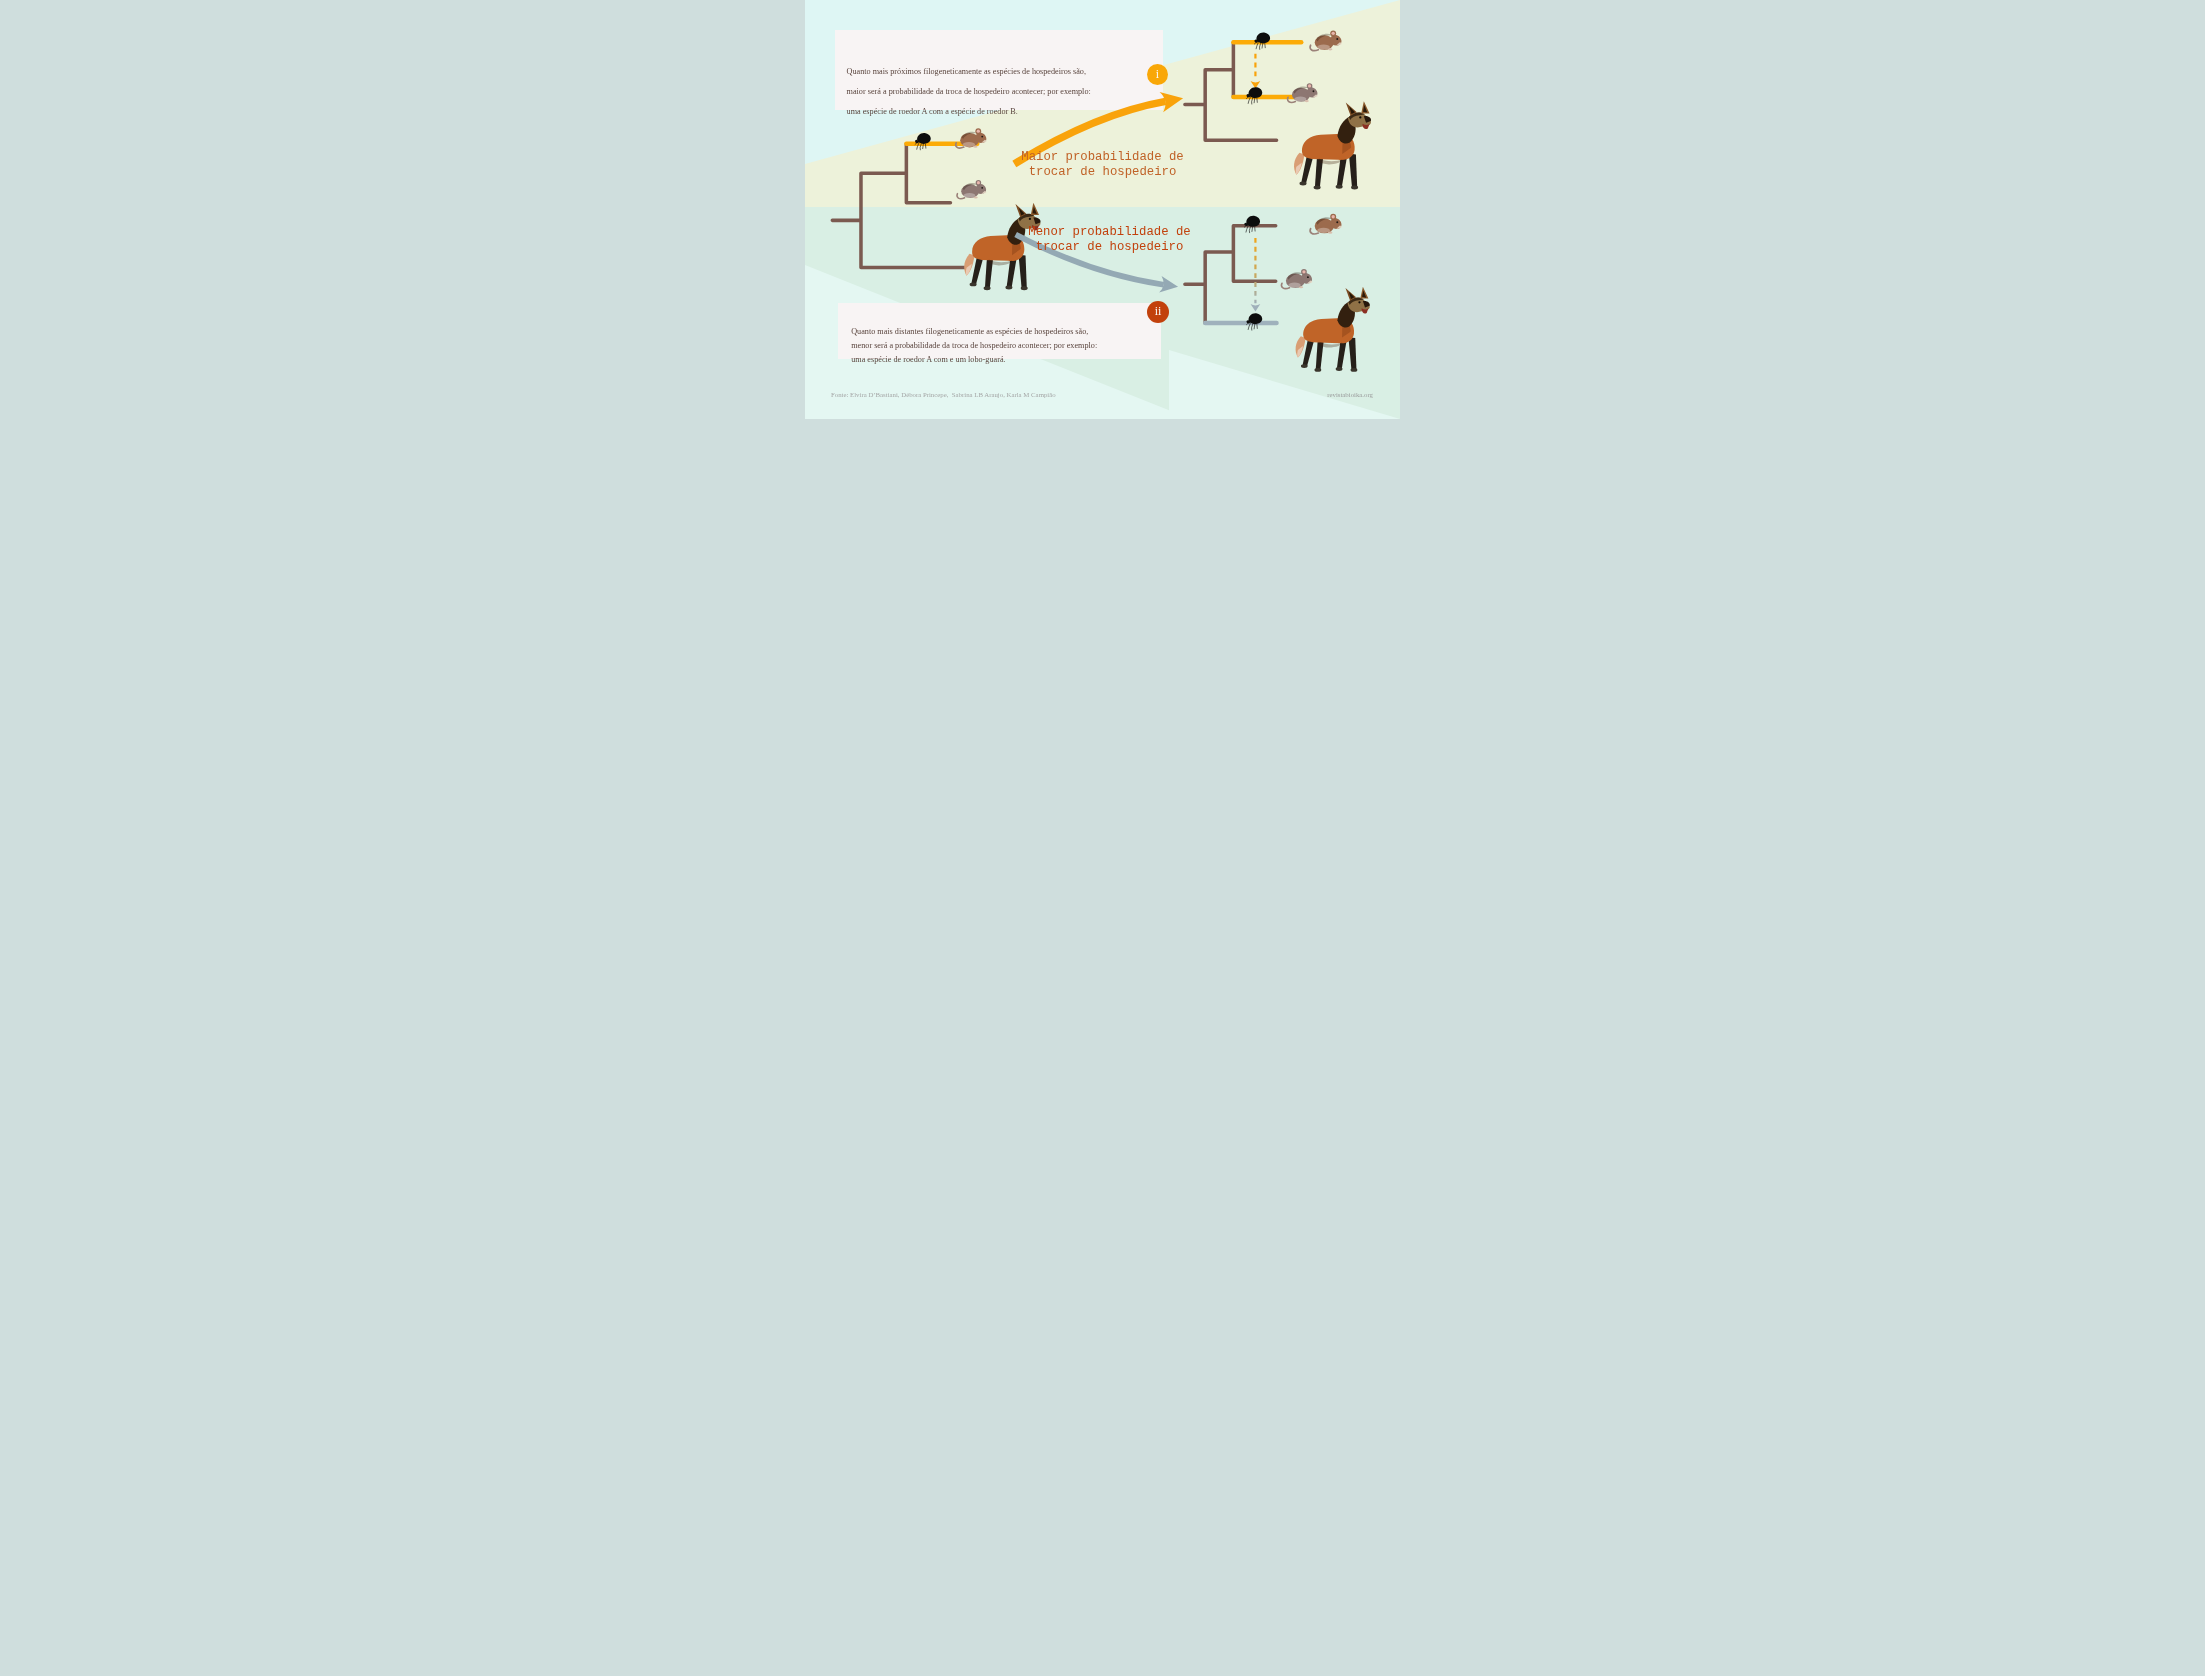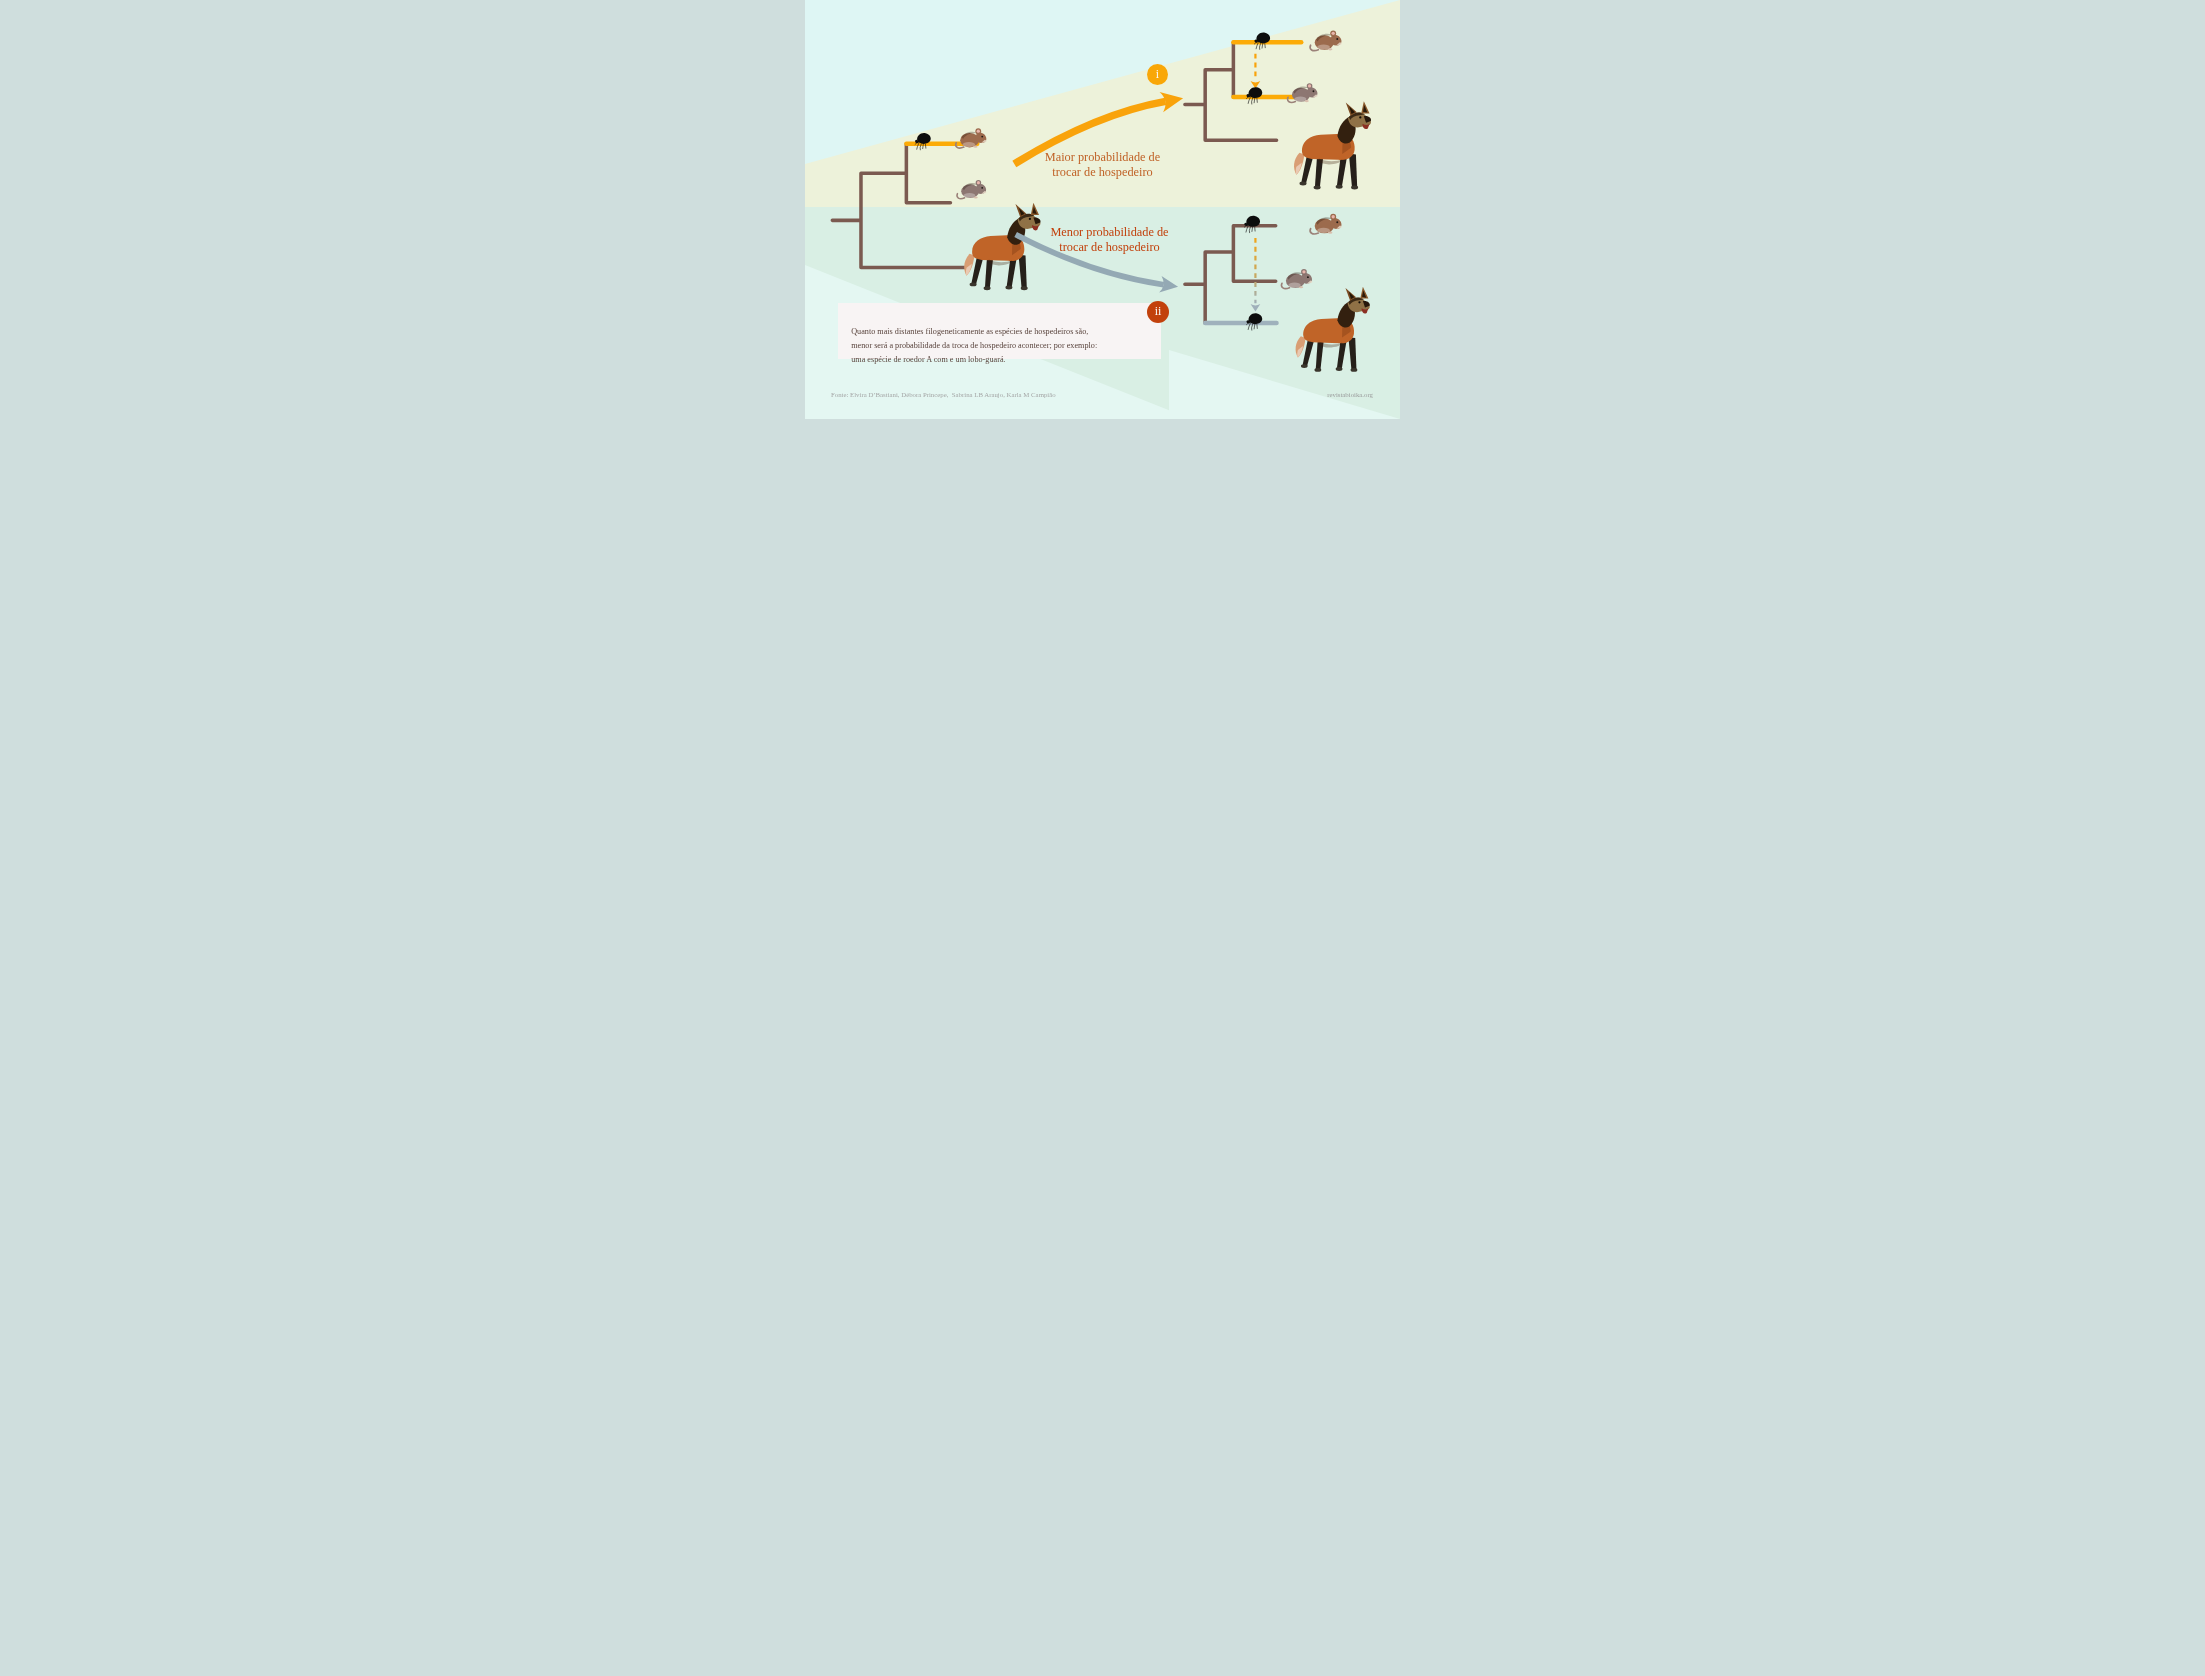--- a/index.html
+++ b/index.html
@@ -24,21 +24,21 @@
   .panel-ii{left:33px;top:303px;width:323px;height:56px;padding:7.5px 0 0 13.2px;line-height:14px;}
   .badge{
     position:absolute;border-radius:50%;color:#fbfbf9;text-align:center;
     font-size:12px;z-index:5;
   }
   .badge-i{left:342px;top:64px;width:21px;height:21px;line-height:20px;background:#f9a707;}
   .badge-ii{left:342px;top:301px;width:22px;height:22px;line-height:21px;background:#c2410c;}
   
   .headline{
     position:absolute;width:221px;text-align:center;white-space:pre-line;
-    font-size:12.3px;line-height:15px;z-index:4;
+    font-size:12.3px;line-height:15px;z-index:4;font-family:Liberation Mono, monospace;
   }
   .headline-high{left:187px;top:150px;color:#c06227;}
   .headline-low{left:194px;top:225px;color:#c2410c;}
   
   .footer-source{
     position:absolute;left:26px;top:391px;color:#a5a7a7;font-size:6.8px;white-space:pre;
   }
   .footer-site{
     position:absolute;right:27px;top:391px;color:#9b9d9d;font-size:6.8px;
   }
@@ -156,20 +156,25 @@
       <line x1="1022" y1="540" x2="1022" y2="688" stroke="url(#fadeGrad)" stroke-width="5" stroke-dasharray="11 9"></line>
       <path d="M1011,690 Q1022,696 1033,690 L1022,707 Z" fill="#9fb0ba"></path>
       <use href="#flea" x="989" y="482" width="52" height="48"></use>
       <use href="#flea" x="994" y="703" width="52" height="48"></use>
       <use href="#mouse" x="1143" y="480" width="84" height="57" color="#9c6b4d"></use>
       <use href="#mouse" x="1078" y="606" width="82" height="54" color="#8d7772"></use>
       <use href="#wolf" x="1075" y="648" width="212" height="210"></use>
     </g>
   </svg>
 
+  <div class="panel panel-i">
+    <span>Quanto mais próximos filogeneticamente as espécies de hospedeiros são,
+maior será a probabilidade da troca de hospedeiro acontecer; por exemplo:
+uma espécie de roedor A com a espécie de roedor B.</span>
+  </div>
   <span class="badge badge-i">i</span>
 
   <div class="panel panel-ii">
     <span>Quanto mais distantes filogeneticamente as espécies de hospedeiros são,
 menor será a probabilidade da troca de hospedeiro acontecer; por exemplo:
 uma espécie de roedor A com e um lobo-guará.</span>
   </div>
   <span class="badge badge-ii">ii</span>
 
   <div class="headline headline-high">Maior probabilidade de

